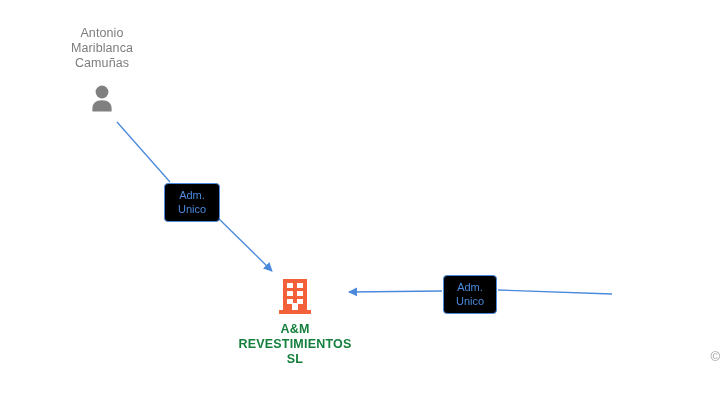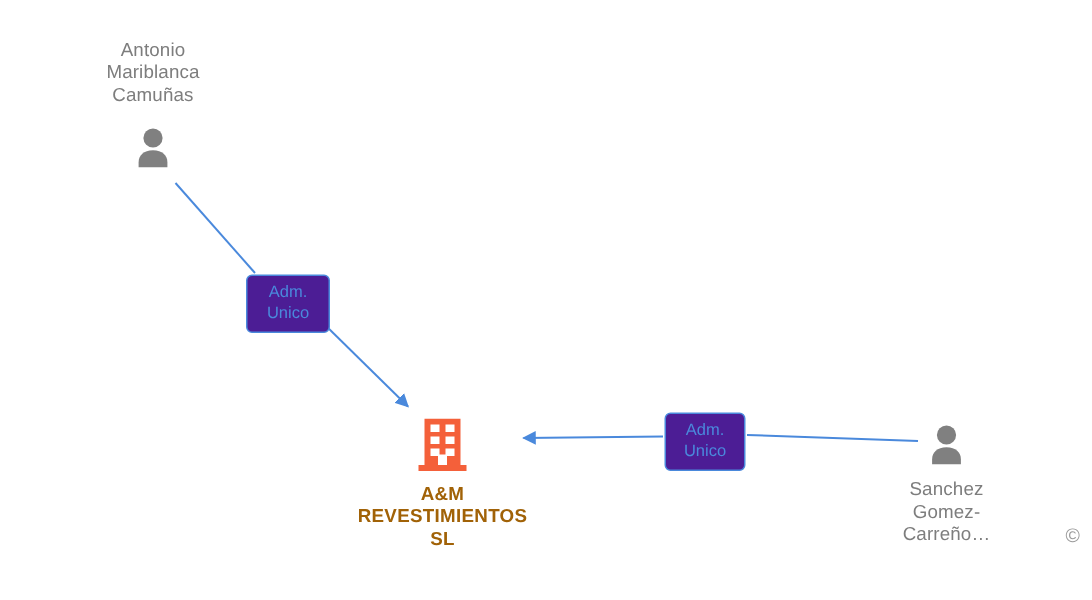--- a/index.html
+++ b/index.html
@@ -38,21 +38,21 @@
   }
   .node-label {
     color: #7d7d7d;
     font-size: 12.5px;
     line-height: 15px;
     letter-spacing: .1px;
     white-space: pre-line;
   }
   .node-label.company {
     font-weight: bold;
-    color: #a16207;
+    color: #15803d;
     letter-spacing: .2px;
   }
 
   
   #person-antonio {
     left: 42px;
     top: 26px;
     width: 120px;
   }
   #person-antonio .node-label { margin-bottom: 12px; }
@@ -70,21 +70,21 @@
     left: 230px;
     top: 279px;
     width: 130px;
   }
   #company-node .node-label { margin-top: 7px; }
 
   
   .rel-label {
     position: absolute;
     box-sizing: border-box;
-    background: #4c1d95;
+    background: #000000;
     border: 1.4px solid #4a89dc;
     border-radius: 4px;
     color: #4a89dc;
     font-size: 11px;
     line-height: 14px;
     text-align: center;
     padding: 4px 6px 5px 6px;
     white-space: pre-line;
   }
   #rel-label-left  { left: 164px; top: 183px; width: 56px; }
@@ -166,31 +166,20 @@
         <rect x="19" y="20" width="6" height="5" fill="#ffffff"></rect>
 
         <rect x="14" y="24" width="6" height="7" fill="#ffffff"></rect>
       </svg>
     </div>
     <div class="node-label company">A&amp;M
 REVESTIMIENTOS
 SL</div>
   </div>
 
-  <div class="node" id="person-sanchez">
-    <div class="icon-wrap">
-      <svg width="30" height="30" viewBox="0 0 30 30">
-        <circle cx="15" cy="9" r="6.4" fill="#808080"></circle>
-        <path d="M15 17.2c-6.2 0-9.6 3.4-9.6 8.1v3.2h19.2v-3.2c0-4.7-3.4-8.1-9.6-8.1z" fill="#808080"></path>
-      </svg>
-    </div>
-    <div class="node-label">Sanchez
-Gomez-
-Carreño…</div>
-  </div>
 
   <div class="rel-label" id="rel-label-left">Adm.
 Unico</div>
 
   <div class="rel-label" id="rel-label-right">Adm.
 Unico</div>
 
   <div id="watermark">
     <span class="copy">©</span>
   </div>

